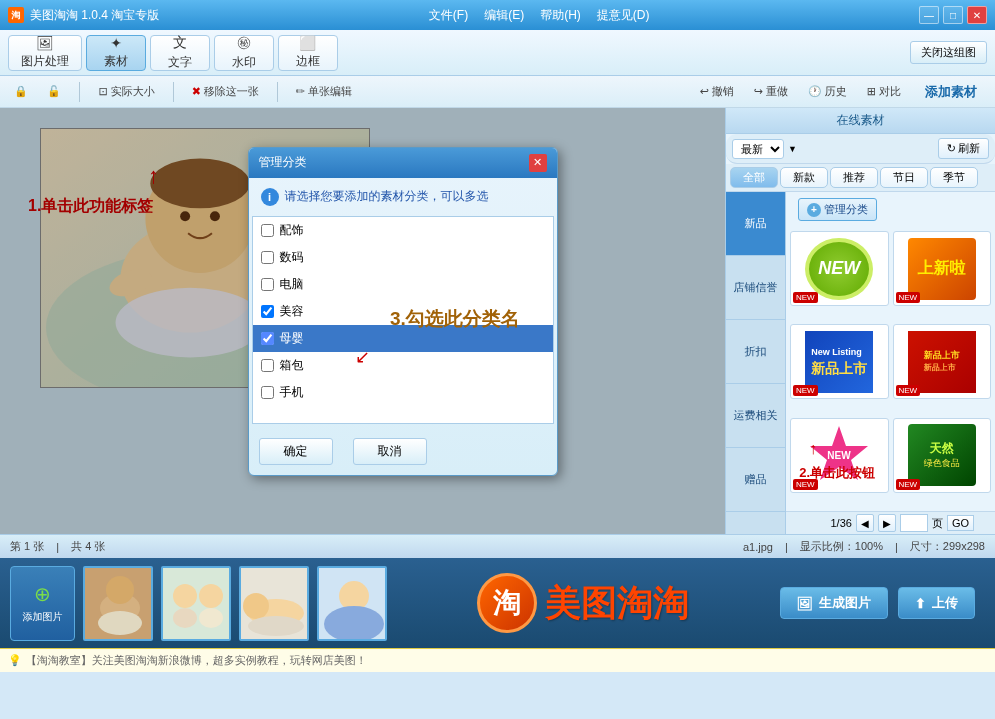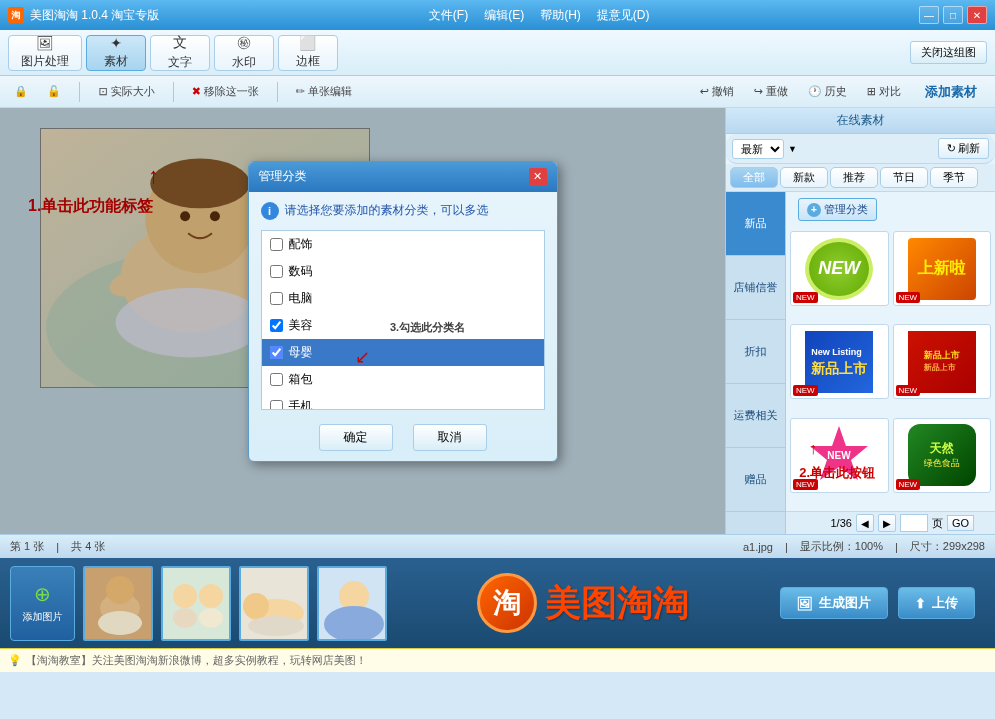--- a/index.html
+++ b/index.html
@@ -405,42 +405,42 @@
     }
     .info-circle {
       width: 18px; height: 18px;
       background: #3388dd;
       border-radius: 50%;
       color: white;
       display: flex; align-items: center; justify-content: center;
       font-size: 11px; font-weight: bold; flex-shrink: 0;
     }
     .dialog-list-area {
-      margin: 4px 12px;
+      margin: 4px 3px;
       background: white;
       border: 1px solid #aacde8;
-      height: 180px;
+      height: 208px;
       overflow-y: auto;
     }
     .checklist-item {
       display: flex;
       align-items: center;
       padding: 5px 8px;
       font-size: 12px;
       gap: 6px;
       cursor: pointer;
     }
     .checklist-item.highlighted {
       background: #3a78c8;
       color: white;
     }
     .checklist-item input[type=checkbox] { width: 13px; height: 13px; }
     .dialog-footer {
       display: flex;
-      justify-content: center;
+      justify-content: flex-start;
       gap: 20px;
       padding: 10px;
     }
     .dialog-btn {
       padding: 4px 24px;
       border: 1px solid #aacde8;
       border-radius: 3px;
       background: linear-gradient(to bottom, #fff, #d8eef8);
       cursor: pointer;
       font-size: 12px;
@@ -699,21 +699,21 @@
             <div style="width:68px;height:62px;position:relative;display:flex;align-items:center;justify-content:center;">
               <svg width="66" height="62" viewBox="0 0 66 62">
                 <polygon points="33,2 40,22 62,22 45,36 52,56 33,43 14,56 21,36 4,22 26,22" fill="#ee3388"></polygon>
                 <text x="33" y="35" text-anchor="middle" fill="white" font-size="10" font-weight="bold">NEW</text>
               </svg>
             </div>
             <div class="material-badge">NEW</div>
           </div>
 
           <div class="material-item">
-            <div style="width:68px;height:62px;background:linear-gradient(135deg,#228822,#004400);border-radius:12px;display:flex;align-items:center;justify-content:center;flex-direction:column;position:relative;overflow:hidden;">
+            <div style="width:68px;height:62px;background:linear-gradient(135deg,#228822,#004400);border-radius:4px;display:flex;align-items:center;justify-content:center;flex-direction:column;position:relative;overflow:hidden;">
               <span style="color:#ccff44;font-size:12px;font-weight:bold;">天然</span>
               <span style="color:#ffee44;font-size:9px;">绿色食品</span>
             </div>
             <div class="material-badge">NEW</div>
           </div>
         </div>
 
         <div class="pagination-bar">
           <span>1/36</span>
           <div class="page-nav-btn">◀</div>
@@ -766,21 +766,21 @@
           <span>手机</span>
         </div>
 
       </div>
       <div class="dialog-footer">
         <button class="dialog-btn">确定</button>
         <button class="dialog-btn">取消</button>
       </div>
     </div>
 
-    <div style="position:absolute; top:212px; left:390px; color:#404040; font-size:11px; font-weight:bold; z-index:200; white-space:nowrap;">3.勾选此分类名</div>
+    <div style="position:absolute; top:198px; left:390px; color:#a16207; font-size:19px; font-weight:bold; z-index:200; white-space:nowrap;">3.勾选此分类名</div>
     <div style="position:absolute; top:238px; left:355px; color:#cc0000; font-size:18px; z-index:200;">↙</div>
   </div>
 
   <div style="position:absolute; bottom:52px; right:120px; color:#cc0000; font-size:13px; font-weight:bold; z-index:200; white-space:nowrap;">2.单击此按钮</div>
   <div style="position:absolute; bottom:76px; right:178px; color:#cc0000; font-size:16px; z-index:200;">↑</div>
 
 </div>
 
 <div class="status-bar">
   <span>第 1 张</span>

